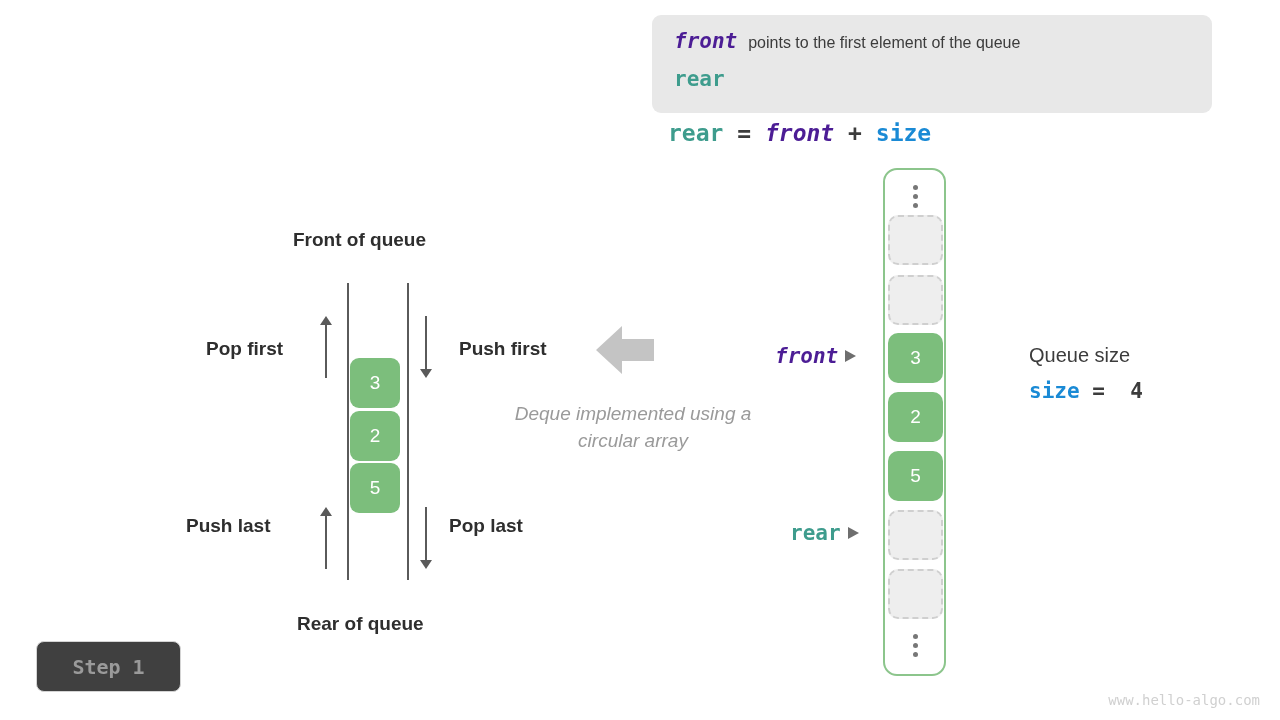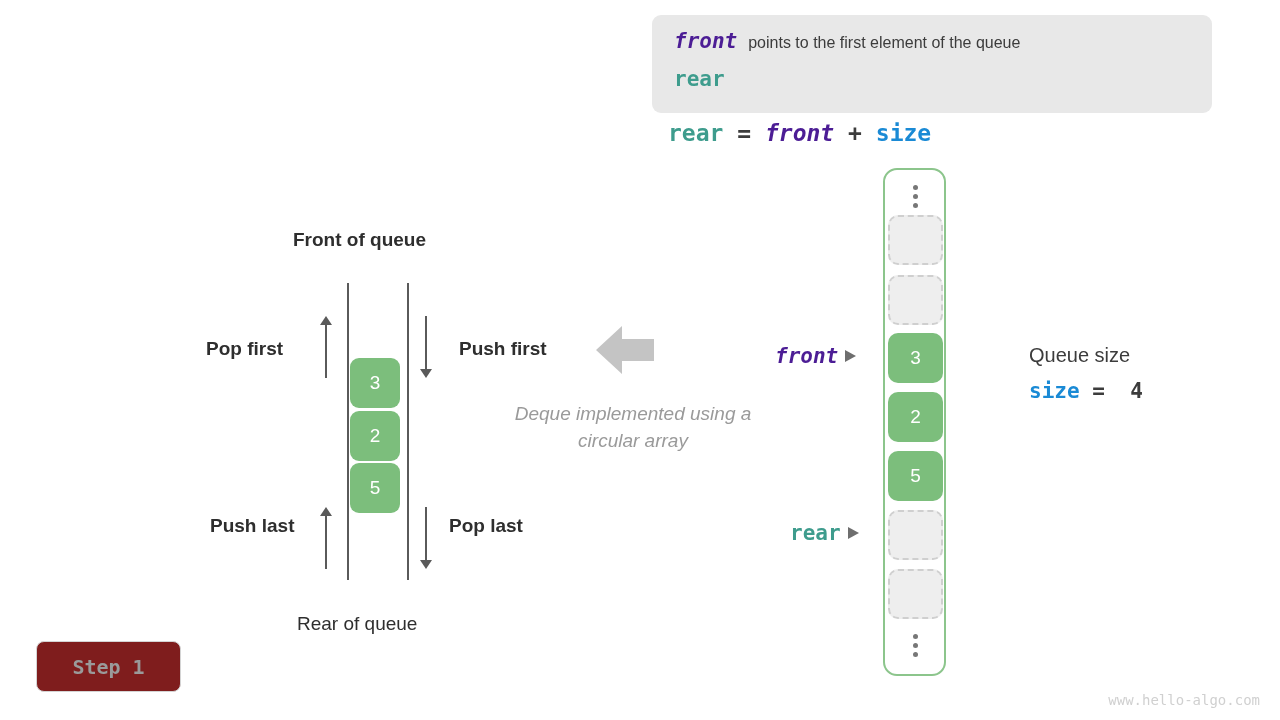--- a/index.html
+++ b/index.html
@@ -66,21 +66,21 @@
   .op { color: #3c3c3c; }
 
   
   #front-of-queue-label {
     left: 293px; top: 229px;
     font-size: 19px; font-weight: bold; color: #2e2e2e;
     white-space: nowrap;
   }
   #rear-of-queue-label {
     left: 297px; top: 613px;
-    font-size: 19px; font-weight: normal; color: #2e2e2e;
+    font-size: 19px; font-weight: bold; color: #2e2e2e;
     white-space: nowrap;
   }
   .rail {
     background: #5a5a5a;
     width: 1.5px;
     top: 283px;
     height: 297px;
   }
   #rail-left  { left: 347px; }
   #rail-right { left: 407px; }
@@ -123,21 +123,21 @@
   #arrow-push-last .shaft  { height: 55px; }
   #arrow-pop-last   { left: 419px; top: 507px; height: 62px; }
   #arrow-pop-last .shaft   { height: 55px; }
 
   .op-label {
     font-size: 19px; font-weight: bold; color: #2e2e2e;
     white-space: nowrap;
   }
   #label-pop-first  { left: 206px; top: 338px; }
   #label-push-first { left: 449px; top: 338px; margin-left: 10px; }
-  #label-push-last  { left: 210px; top: 515px; }
+  #label-push-last  { left: 186px; top: 515px; }
   #label-pop-last   { left: 449px; top: 515px; }
 
   
   #big-left-arrow {
     left: 596px; top: 326px;
     width: 58px; height: 48px;
   }
   #big-left-arrow svg { display: block; }
 
   #deque-caption {
@@ -227,21 +227,21 @@
     font-weight: bold;
     font-size: 21px;
   }
 
   
   #step-badge {
     left: 36px; top: 641px;
     width: 145px; height: 51px;
     border: 1px solid #d4d4d4;
     border-radius: 8px;
-    background: #7f1d1d;
+    background: #404040;
     display: flex; align-items: center; justify-content: center;
     font-family: "DejaVu Sans Mono", monospace;
     font-weight: bold;
     font-size: 20px;
     color: #9a9a9a;
     box-sizing: border-box;
   }
   #watermark {
     right: 20px; bottom: 12px;
     font-family: "DejaVu Sans Mono", monospace;

